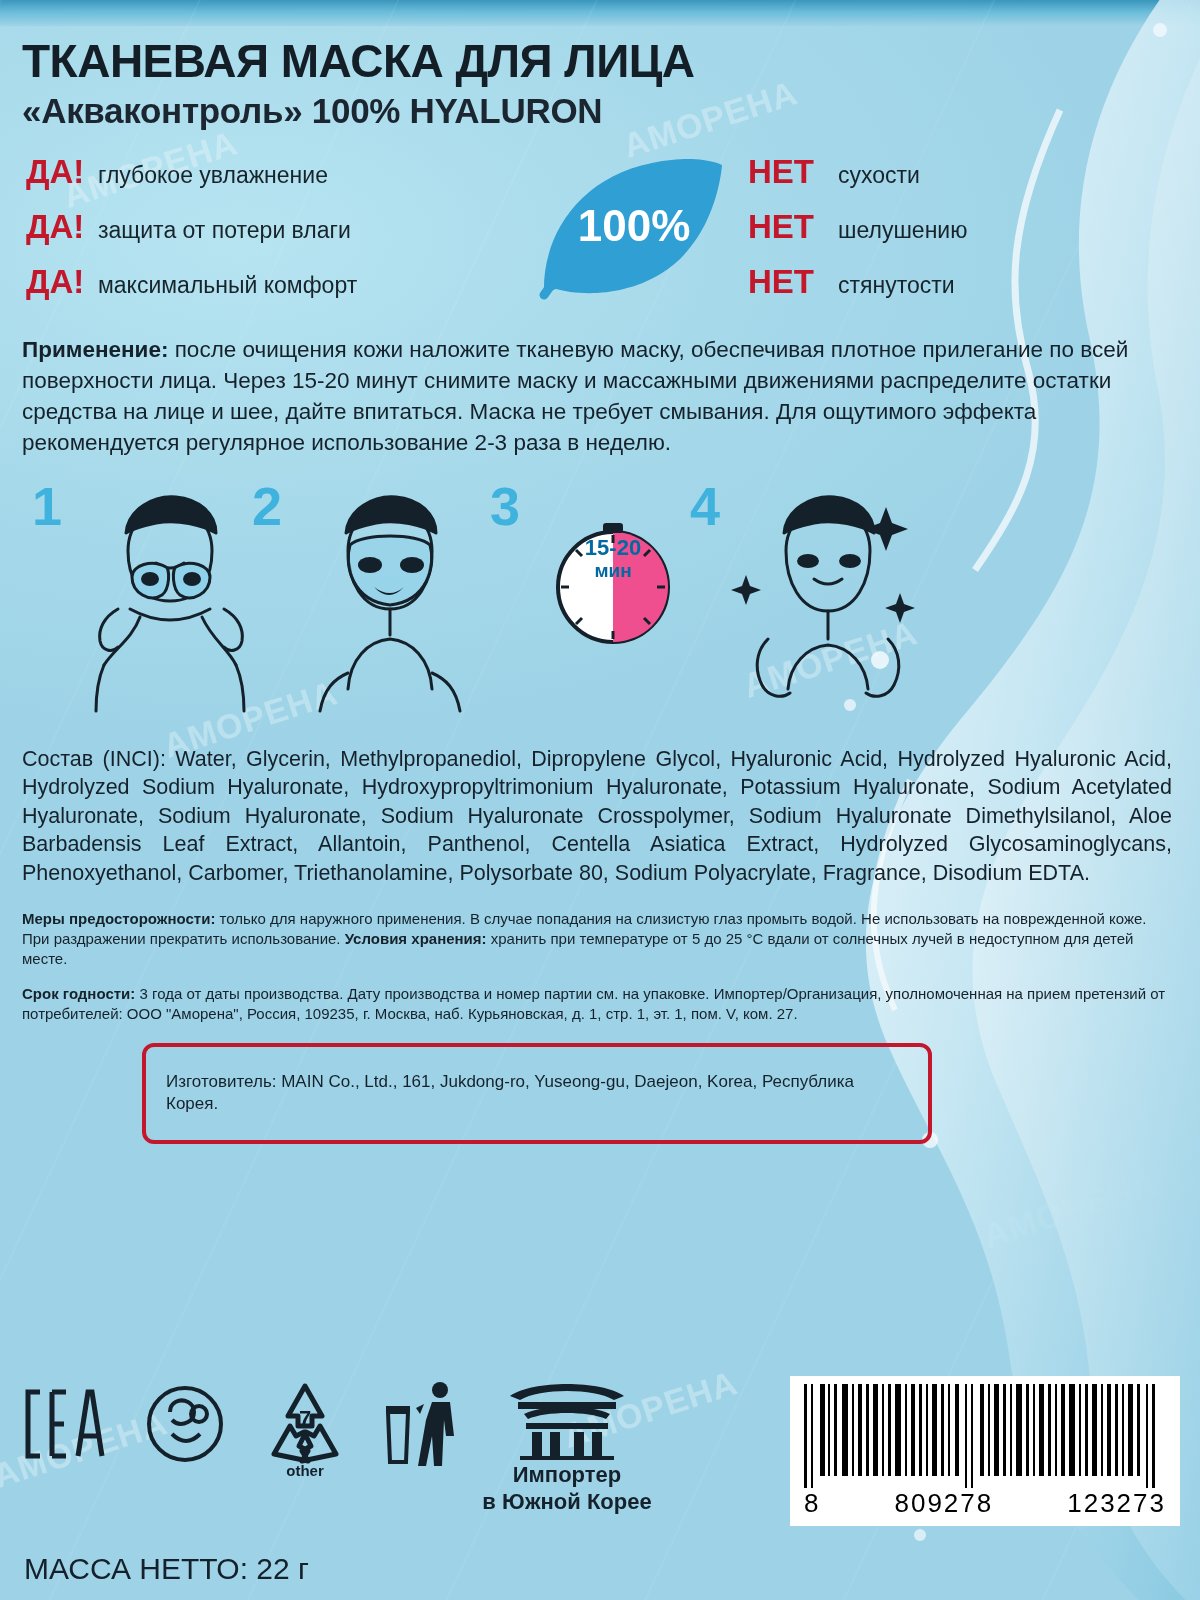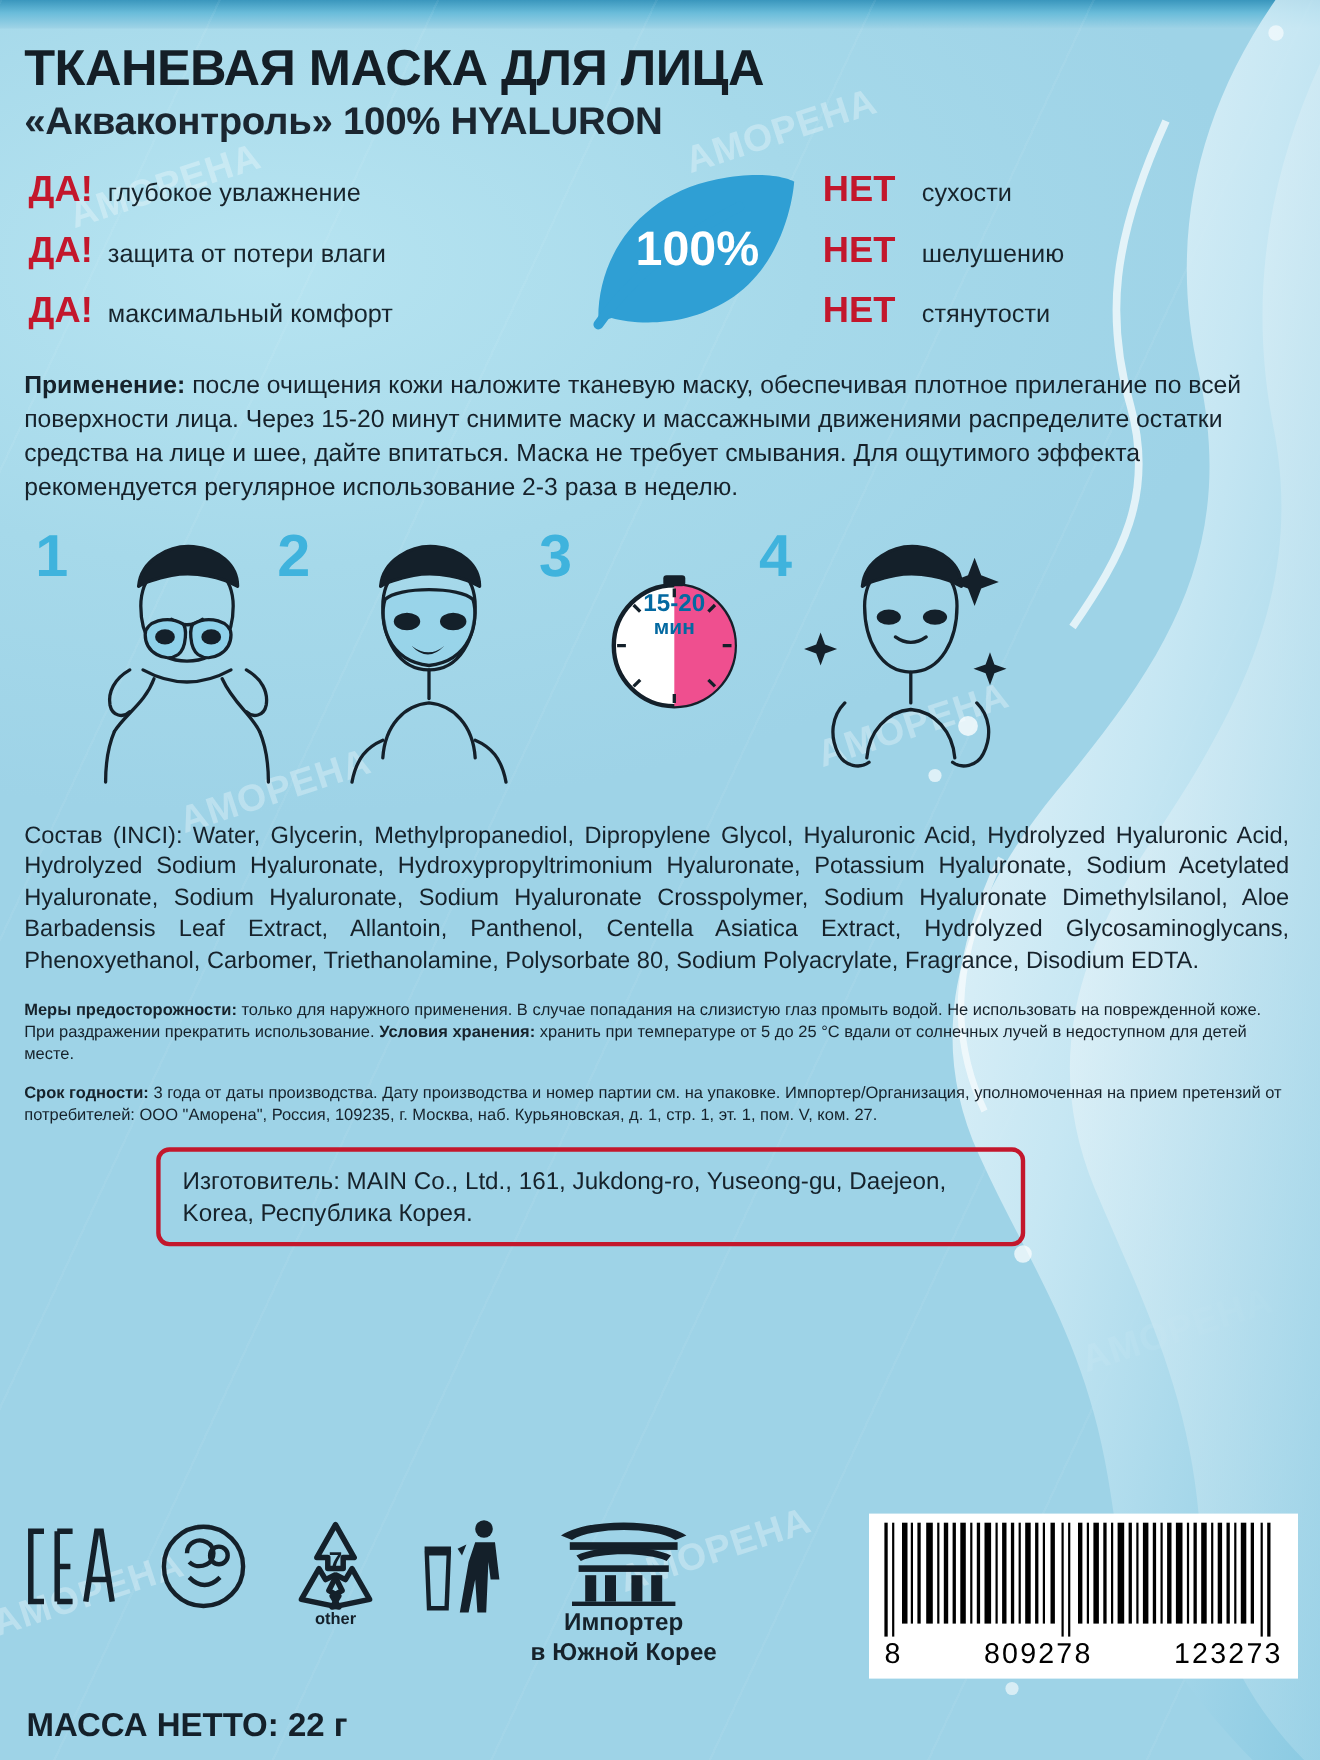--- a/index.html
+++ b/index.html
@@ -200,23 +200,23 @@
     line-height: 1.34;
     color: #16222b;
   }
   .block b { font-weight: bold; }
 
   .manufacturer {
     margin: 18px 0 0 120px;
     width: 790px;
     border: 4px solid #c3172c;
     border-radius: 12px;
-    padding: 12px 20px;
+    padding: 24px 20px;
     box-sizing: border-box;
-    font-size: 22px;
+    font-size: 17px;
     line-height: 1.34;
     color: #16222b;
   }
 
   
   .footer {
     position: absolute;
     left: 22px;
     right: 20px;
     bottom: 16px;
@@ -246,21 +246,21 @@
     font-weight: bold;
     line-height: 1.15;
     color: #16222b;
     margin-top: 2px;
   }
   .netto {
     position: absolute;
     left: 2px;
     bottom: -2px;
     font-size: 30px;
-    font-weight: bold;
+    font-weight: normal;
     color: #14202a;
   }
   .barcode {
     position: absolute;
     right: 0;
     top: 2px;
     width: 390px;
     height: 150px;
     background: #ffffff;
     padding: 8px 10px 2px 10px;

